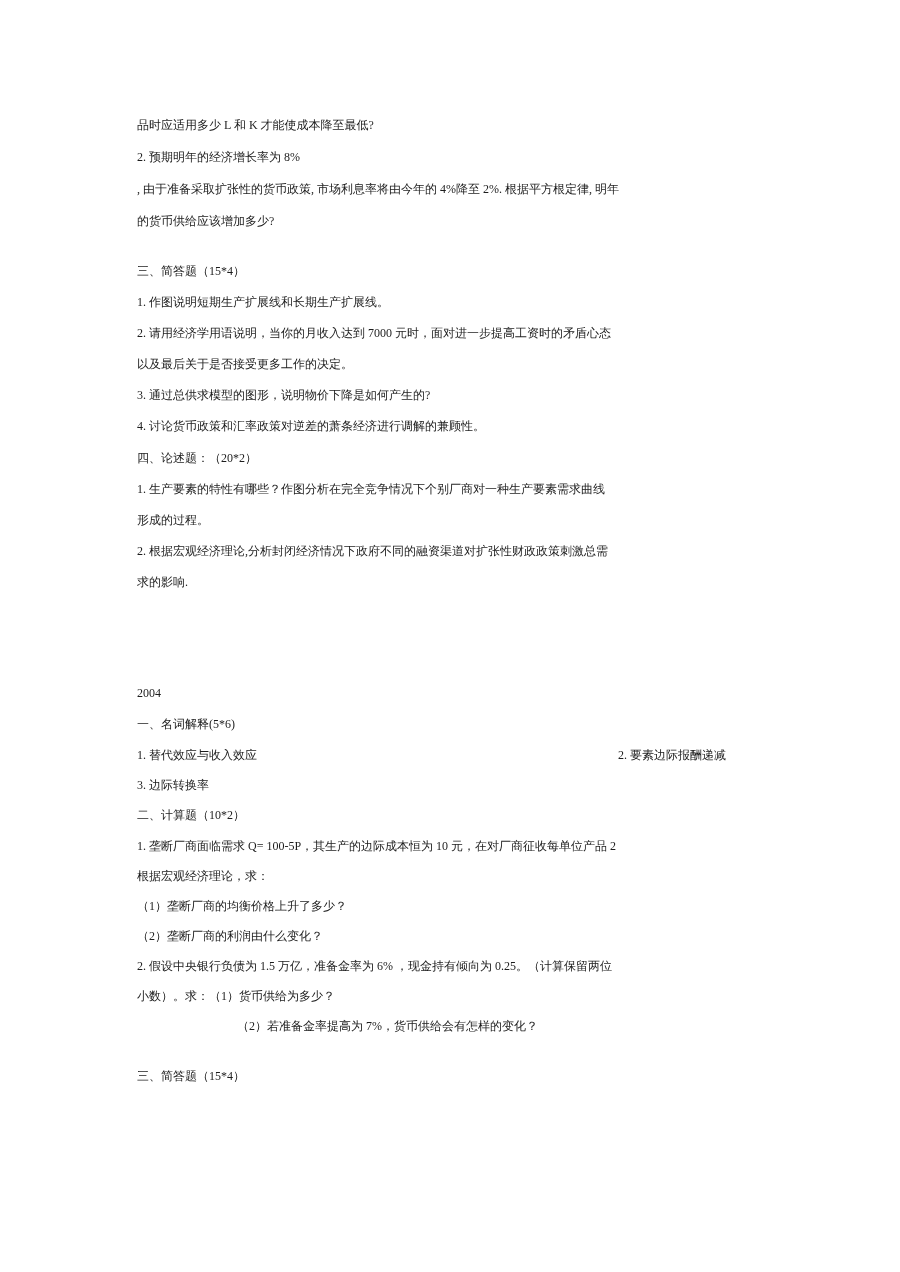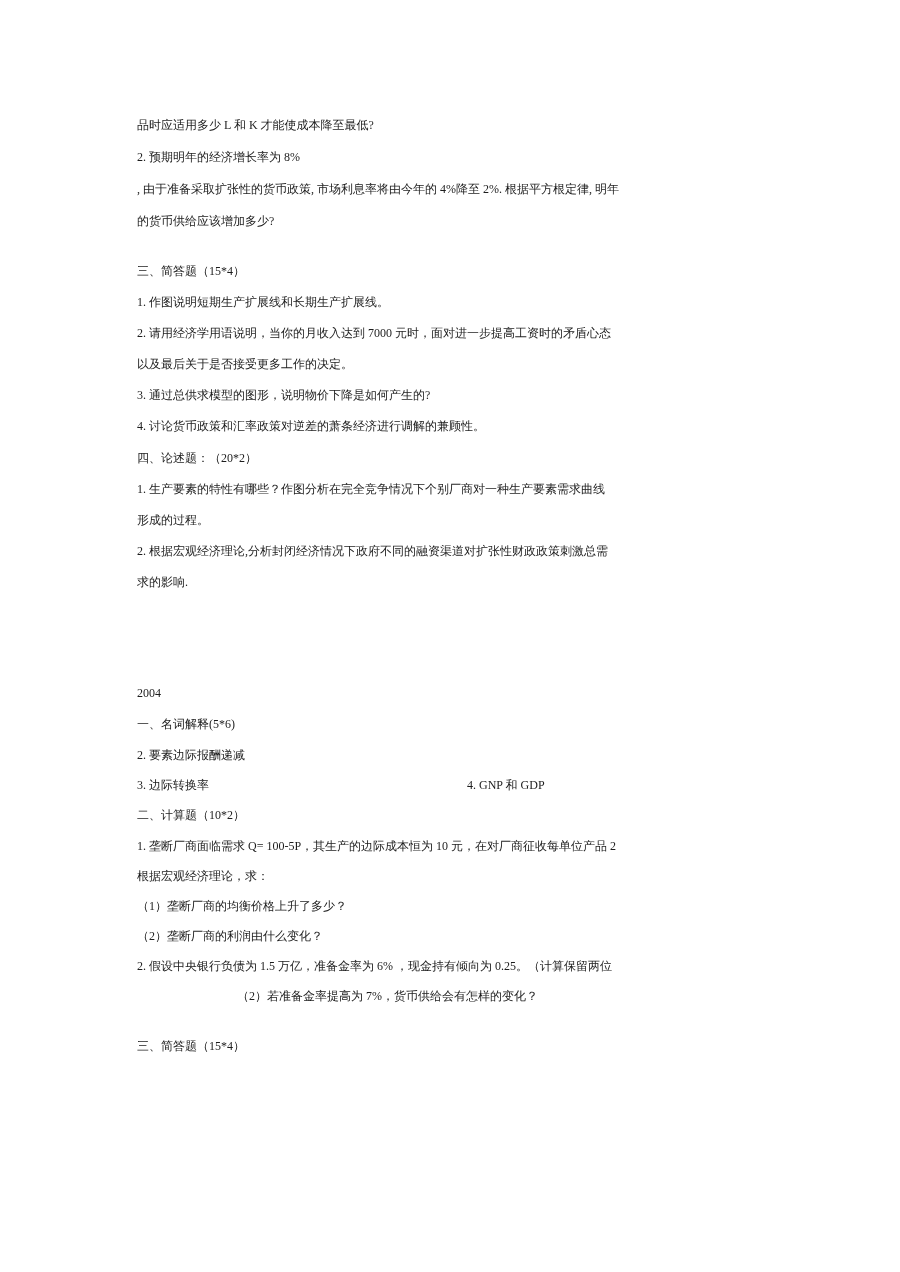--- a/index.html
+++ b/index.html
@@ -30,21 +30,21 @@
   .block-cont .line { line-height: 32px; }
   .block-shortanswer { margin-top: 19px; }
   .block-essay { margin-top: 1px; }
   .year-line { margin-top: 80px; }
   .term-row {
     display: flex;
     line-height: 30px;
     white-space: nowrap;
   }
   .term-left { width: 330px; }
-  .term-right { flex: 1; }
+  .term-right { flex: 1; text-align: center; }
   .block-calc { }
   .block-calc .line { line-height: 30px; }
   .block-calc .heading { line-height: 31px; }
   .indent-line { padding-left: 100px; }
   .heading-bottom { margin-top: 20px; line-height: 31px; white-space: nowrap; }
 </style>
 </head>
 <body>
 
 <div class="page">
@@ -72,34 +72,35 @@
       <div class="line">形成的过程。</div>
       <div class="line">2. 根据宏观经济理论,分析封闭经济情况下政府不同的融资渠道对扩张性财政政策刺激总需</div>
       <div class="line">求的影响.</div>
     </div>
 
     <div class="line year-line">2004</div>
 
     <div class="block-terms">
       <div class="line">一、名词解释(5*6)</div>
       <div class="term-row">
+        <span class="term-left">1. 替代效应与收入效应</span>
         <span class="term-right">2. 要素边际报酬递减</span>
       </div>
       <div class="term-row">
         <span class="term-left">3. 边际转换率</span>
-        <span class="term-right">4. GNP 和 GDP</span>
       </div>
     </div>
 
     <div class="block-calc">
       <div class="line heading">二、计算题（10*2）</div>
       <div class="line">1. 垄断厂商面临需求 Q= 100-5P，其生产的边际成本恒为 10 元，在对厂商征收每单位产品 2</div>
       <div class="line">根据宏观经济理论，求：</div>
       <div class="line">（1）垄断厂商的均衡价格上升了多少？</div>
       <div class="line">（2）垄断厂商的利润由什么变化？</div>
       <div class="line">2. 假设中央银行负债为 1.5 万亿，准备金率为 6% ，现金持有倾向为 0.25。（计算保留两位</div>
+      <div class="line">小数）。求：（1）货币供给为多少？</div>
       <div class="line indent-line">（2）若准备金率提高为 7%，货币供给会有怎样的变化？</div>
     </div>
 
     <div class="heading-bottom">三、简答题（15*4）</div>
 
   </div>
 </div>
 
 </body></html>

